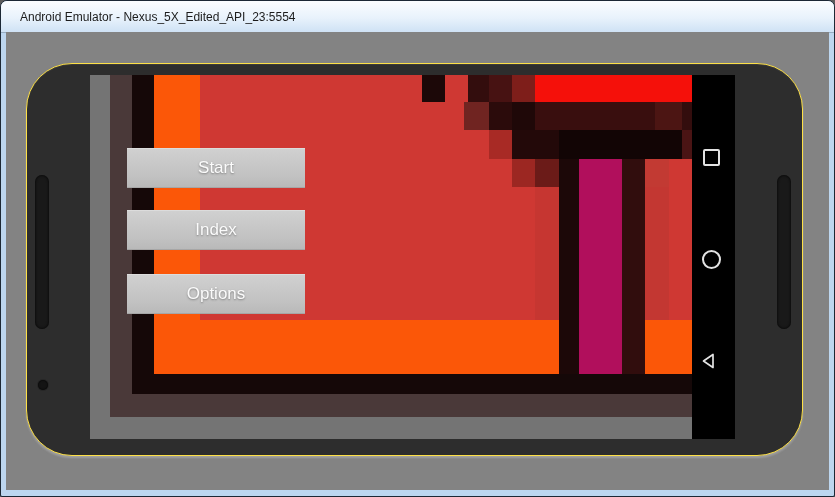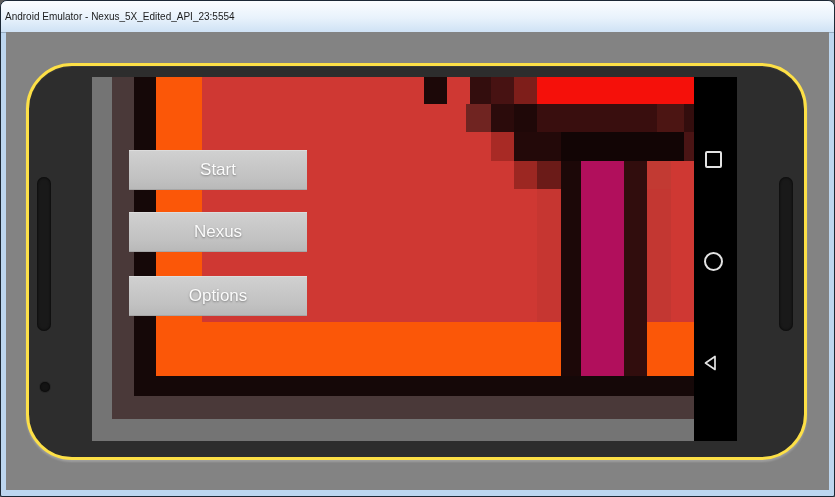--- a/index.html
+++ b/index.html
@@ -2,25 +2,25 @@
 <html><head>
 <meta charset="utf-8">
 <style>
   html,body{margin:0;padding:0;background:#5b5b5b;font-family:"Liberation Sans",sans-serif;}
   .window{position:relative;width:833px;height:495px;margin:0;background:#bdd6ef;
           border:1px solid #1c2835;border-radius:7px 7px 2px 2px;overflow:hidden;}
   .titlebar{position:absolute;left:0;top:0;width:100%;height:31px;
             background:linear-gradient(#fbfdff,#e8f2fc 55%,#cfe2f5);
             border-bottom:1px solid #96acc１;display:flex;align-items:center;}
   .titlebar{border-bottom:1px solid #96acc1;}
-  .title{margin-left:4px;font-size:10px;color:#1c1c1c;white-space:nowrap;}
+  .title{margin-left:19px;font-size:12px;color:#1c1c1c;white-space:nowrap;}
   .content{position:absolute;left:5px;top:31px;width:823px;height:458px;background:#838383;}
   
   .phone{position:absolute;left:20px;top:31px;width:775px;height:391px;background:#2d2d2d;
-         border:3px solid #fde047;border-radius:46px;
+         border:1px solid #fde047;border-radius:46px;
          box-shadow:0 2px 2px rgba(210,210,210,.35), inset 0 1px 1px rgba(255,255,255,.07);}
   .grille{position:absolute;width:14px;height:154px;border-radius:8px;background:#191919;
           box-shadow:inset 0 0 3px #000;}
   .grille-left{left:8px;top:111px;}
   .grille-right{left:750px;top:111px;}
   .camera{position:absolute;left:11px;top:316px;width:10px;height:10px;border-radius:50%;
           background:#141414;box-shadow:inset 0 0 2px #000,0 0 0 1px #262626;}
   .screen{position:absolute;left:63px;top:11px;width:645px;height:364px;background:#000;overflow:hidden;}
   .scene{position:absolute;left:0;top:0;width:602px;height:364px;background:#747474;overflow:hidden;}
   .scene .rect{position:absolute;}
@@ -75,21 +75,21 @@
             <div class="rect" style="left: 592px; top: 55px; width: 10px; height: 29px; background: rgb(74, 20, 20);"></div>
             <div class="rect" style="left: 422px; top: 84px; width: 23px; height: 28px; background: rgb(156, 39, 34);"></div>
             <div class="rect" style="left: 445px; top: 84px; width: 24px; height: 28px; background: rgb(107, 27, 24);"></div>
             <div class="rect" style="left: 555px; top: 84px; width: 24px; height: 28px; background: rgb(194, 58, 51);"></div>
             <div class="rect" style="left: 445px; top: 112px; width: 24px; height: 133px; background: rgb(198, 54, 49);"></div>
             <div class="rect" style="left: 555px; top: 112px; width: 24px; height: 133px; background: rgb(195, 55, 50);"></div>
             <div class="rect" style="left: 469px; top: 84px; width: 20px; height: 215px; background: rgb(28, 8, 8);"></div>
             <div class="rect" style="left: 489px; top: 84px; width: 43px; height: 215px; background: rgb(177, 15, 92);"></div>
             <div class="rect" style="left: 532px; top: 84px; width: 23px; height: 215px; background: rgb(49, 13, 13);"></div>
             <div class="menu-btn btn-start">Start</div>
-          <div class="menu-btn btn-index">Nexus</div>
+          <div class="menu-btn btn-index">Index</div>
           <div class="menu-btn btn-options">Options</div>
         </div>
         <div class="navbar">
           <div class="nav-square"></div>
           <div class="nav-circle"></div>
           <svg class="nav-back" viewBox="0 0 20 20">
             <polygon points="14,3.5 14,16.5 4.5,10" fill="none" stroke="#e3e3e3" stroke-width="1.7" stroke-linejoin="round"></polygon>
           </svg>
         </div>
       </div>

